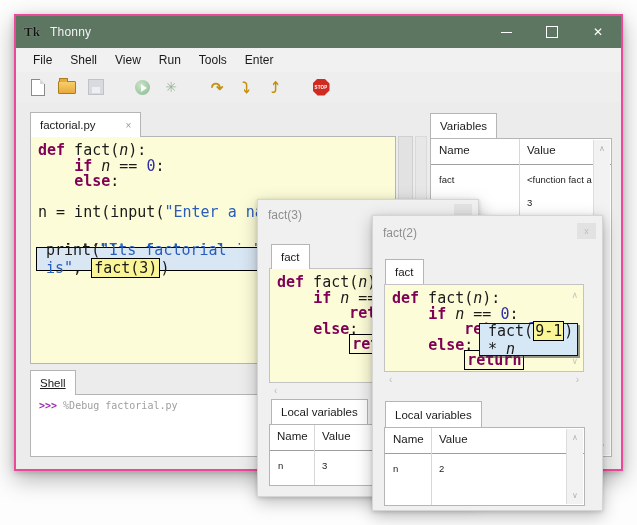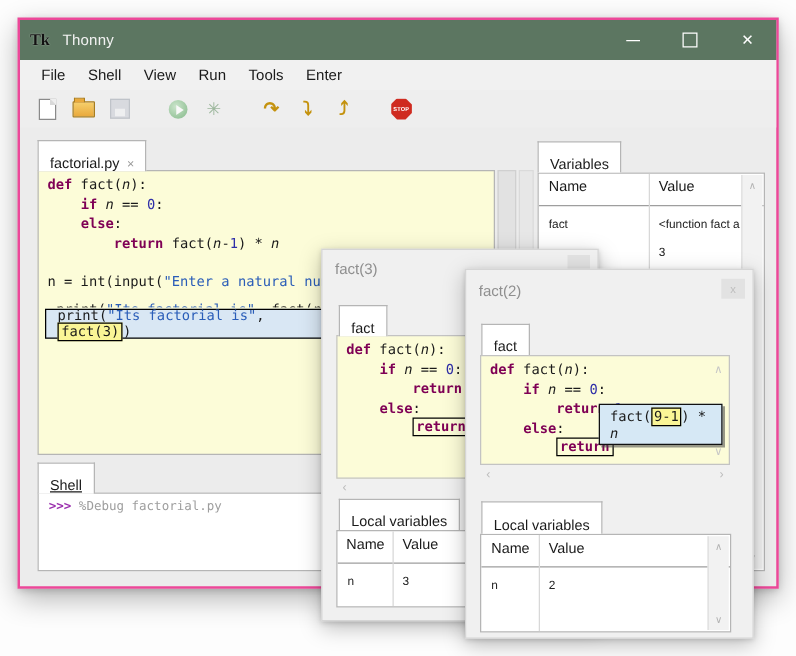--- a/index.html
+++ b/index.html
@@ -29,27 +29,27 @@
   .icon-open:before{content:"";position:absolute;left:0;top:-4px;width:7px;height:3px;background:#e9a93c;border:1px solid #a87d1d;border-bottom:none;border-radius:1px 1px 0 0;}
   .icon-save{width:14px;height:14px;background:#c7cbd4;border:1px solid #9aa0ac;opacity:.55;position:relative;}
   .icon-save:before{content:"";position:absolute;left:3px;top:7px;width:8px;height:6px;background:#eef0f3;}
   .icon-run{width:15px;height:15px;border-radius:50%;background:radial-gradient(circle at 38% 35%,#b9e0b9,#4d9d55);opacity:.65;position:relative;}
   .icon-run:before{content:"";position:absolute;left:6px;top:4px;border-left:6px solid #fff;border-top:4px solid transparent;border-bottom:4px solid transparent;}
   .icon-debug{font-size:14px;color:#8fae8f;opacity:.85;}
   .step-glyph{font-size:15px;font-weight:bold;color:#c4920e;line-height:15px;}
   .icon-stop{width:17px;height:17px;background:#cf2b20;color:#fff;display:flex;align-items:center;justify-content:center;
     clip-path:polygon(30% 0,70% 0,100% 30%,100% 70%,70% 100%,30% 100%,0 70%,0 30%);font-size:4.5px;font-weight:bold;letter-spacing:.2px;}
   
-  .tab{position:absolute;background:#fff;border:1px solid #b5b5b5;border-bottom:none;display:flex;align-items:flex-end;
-    padding:0 9px;font-size:11.5px;color:#1a1a1a;z-index:3;box-sizing:border-box;}
+  .tab{position:absolute;background:#fff;border:1px solid #b5b5b5;border-bottom:none;display:flex;align-items:center;
+    padding:0 9px;font-size:11.5px;color:#1a1a1a;z-index:3;box-sizing:border-box;gap:24px;}
   .tab .x{color:#9a9a9a;margin-left:6px;font-size:10px;}
   
   #editor-body{position:absolute;left:14px;top:120px;width:366px;height:228px;background:#fcfcd8;border:1px solid #b5b5b5;
     box-sizing:border-box;overflow:hidden;z-index:2;}
-  .code{font-family:"DejaVu Sans Mono",monospace;font-size:11px;color:#1a1a1a;}
+  .code{font-family:"DejaVu Sans Mono",monospace;font-size:15px;color:#1a1a1a;}
   .code .cl{height:15.5px;white-space:pre;}
   #editor-code{position:absolute;left:7px;top:4px;}
   .tk-kw{color:#7f0055;font-weight:bold;}
   .tk-p{color:#1a1a1a;}
   .tk-var{font-style:italic;}
   .tk-num{color:#2f2fa8;}
   .tk-str{color:#2a5db8;}
   .tk-boxkw{color:#7f0055;font-weight:bold;border:1px solid #000;padding:0 2px;}
   .tk-call{background:#faf596;border:1px solid #000;padding:0 2px;}
   .tk-hl{background:#faf596;border:1px solid #000;padding:0 1px;}
@@ -155,21 +155,20 @@
 
   <div class="tab" style="left:14px;top:96px;height:25px;">
     <span>factorial.py</span>
     <span class="x">×</span>
   </div>
   <div id="editor-body">
     <div id="editor-code" class="code">
         <div class="cl"><span class="tk-kw">def</span><span class="tk-p"> fact(</span><span class="tk-var">n</span><span class="tk-p">):</span></div>
         <div class="cl"><span class="tk-p">    </span><span class="tk-kw">if</span><span class="tk-p"> </span><span class="tk-var">n</span><span class="tk-p"> == </span><span class="tk-num">0</span><span class="tk-p">:</span></div>
         <div class="cl"><span class="tk-p">    </span><span class="tk-kw">else</span><span class="tk-p">:</span></div>
-        <div class="cl"><span class="tk-p">        </span><span class="tk-kw">return</span><span class="tk-p"> fact(</span><span class="tk-var">n</span><span class="tk-p">-</span><span class="tk-num">1</span><span class="tk-p">) * </span><span class="tk-var">n</span></div>
         <div class="cl"><span class="tk-p"></span></div>
         <div class="cl"><span class="tk-p">n = int(input(</span><span class="tk-str">"Enter a natural number</span></div>
       </div>
     <div id="clipped-strip" class="code">
       <div class="cl"><span class="tk-p">print(</span><span class="tk-str">"Its factorial is"</span><span class="tk-p">, fact(</span><span class="tk-var">n</span><span class="tk-p">))</span></div>
     </div>
     <div id="stmt-box" class="code">
       <span><span class="tk-p">print(</span><span class="tk-str">"Its factorial is"</span><span class="tk-p">, </span><span class="tk-call">fact(3)</span><span class="tk-p">)</span></span>
     </div>
   </div>

